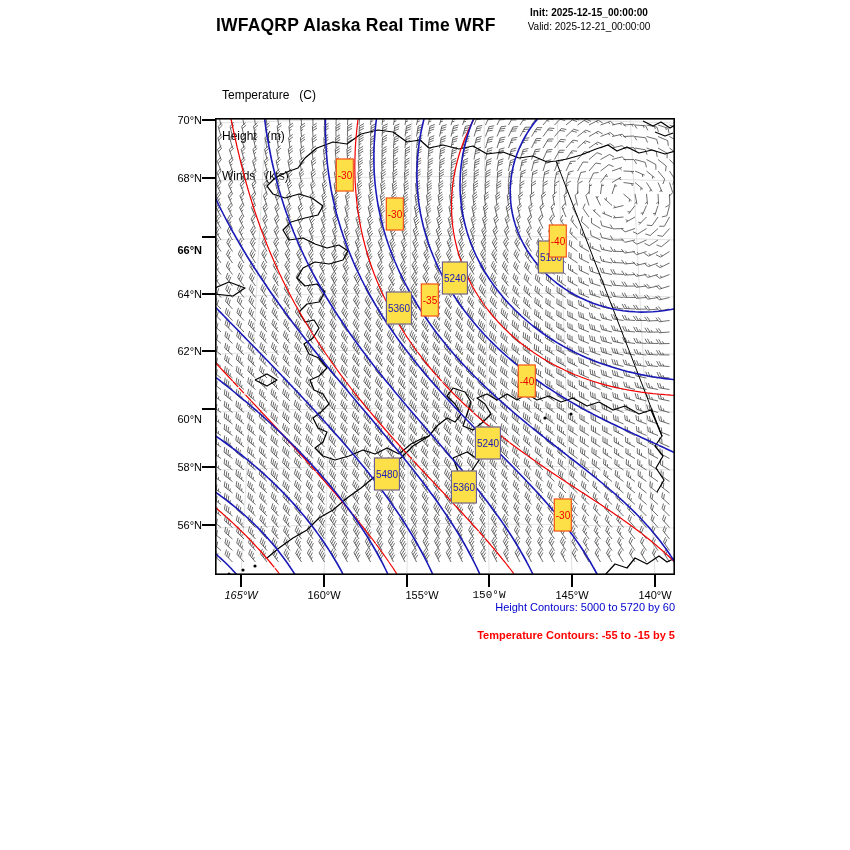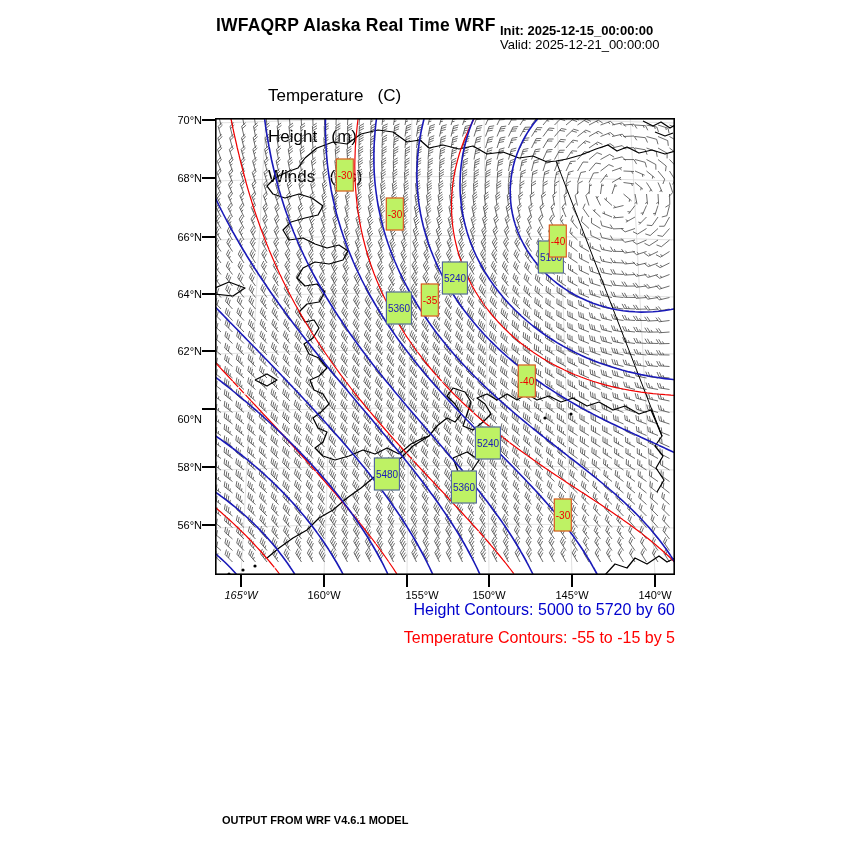--- a/index.html
+++ b/index.html
@@ -1,35 +1,35 @@
 <!DOCTYPE html>
 <html><head>
 <meta charset="utf-8">
 <style>
   html,body{margin:0;padding:0;background:#fff;}
   body{width:850px;height:850px;position:relative;overflow:hidden;
        font-family:"Liberation Sans","DejaVu Sans",sans-serif;color:#000;}
   .abs{position:absolute;}
   #title{left:216px;top:7px;font-size:17.5px;font-weight:bold;letter-spacing:.2px;margin-top:8px;}
-  #initblock{left:500px;top:24px;width:178px;text-align:left;font-size:13px;line-height:14px;}
+  #initblock{left:500px;top:6px;width:178px;text-align:center;font-size:10px;line-height:14px;}
   #init-line{font-weight:bold;}
-  #legend{left:222px;top:62px;font-size:17px;line-height:13.5px;white-space:pre;margin-left:46px;}
+  #legend{left:222px;top:62px;font-size:12px;line-height:13.5px;white-space:pre;}
   #map-wrap{left:215px;top:118px;width:460px;height:457px;}
   #map-frame{position:absolute;left:0;top:0;width:460px;height:457px;}
   .clabel{position:absolute;transform:translate(-50%,-50%);font-size:10px;line-height:11px;
-          padding:10px 1px;background:#bef264;white-space:nowrap;}
+          padding:10px 1px;background:#fde047;white-space:nowrap;}
   .clabel.h{color:#1a1ab8;border:1px solid rgba(30,30,190,.75);}
   .clabel.t{color:#f00000;border:1px solid rgba(240,0,0,.75);}
   .lat-tick{position:absolute;width:13px;height:1.4px;background:#000;left:-13px;}
   .lon-tick{position:absolute;width:1.4px;height:12px;background:#000;top:457px;}
   .lat-label{position:absolute;right:473px;transform:translateY(-50%);font-size:11px;white-space:nowrap;}
   .lon-label{position:absolute;top:471px;transform:translateX(-50%);font-size:11px;white-space:nowrap;}
-  .caption{left:215px;width:460px;text-align:right;font-size:16px;}
+  .caption{left:215px;width:460px;text-align:right;font-size:11px;}
   #cap-height{top:601px;color:#0000cd;}
-  #cap-temp{top:629px;color:#ff0000;}
+  #cap-temp{top:629px;color:#ff0000;font-weight:bold;}
   #footer{left:222px;top:814px;font-size:11px;font-weight:bold;line-height:13.5px;}
 </style>
 </head>
 <body>
 
 <div class="abs" id="title">IWFAQRP Alaska Real Time WRF</div>
 
 <div class="abs" id="initblock">
   <div id="init-line">Init: 2025-12-15_00:00:00</div>
   <div id="valid-line">Valid: 2025-12-21_00:00:00</div>
@@ -75,43 +75,42 @@
     <div class="clabel t" style="left: 180px; top: 96px;">-30</div>
     <div class="clabel t" style="left: 215px; top: 182px;">-35</div>
     <div class="clabel t" style="left: 343px; top: 123px;">-40</div>
     <div class="clabel t" style="left: 312px; top: 263px;">-40</div>
     <div class="clabel t" style="left: 348px; top: 397px;">-30</div>
     <div class="lat-tick" style="top: 1.3px;"></div>
     <div class="lat-label" style="top: 2px;">70°N</div>
     <div class="lat-tick" style="top: 59.3px;"></div>
     <div class="lat-label" style="top: 60px;">68°N</div>
     <div class="lat-tick" style="top: 118.3px;"></div>
-    <div class="lat-label" style="top: 119px;">66°N</div>
+    <div class="lat-label" style="top: 132px; font-weight: bold;">66°N</div>
     <div class="lat-tick" style="top: 175.3px;"></div>
     <div class="lat-label" style="top: 176px;">64°N</div>
     <div class="lat-tick" style="top: 232.3px;"></div>
     <div class="lat-label" style="top: 233px;">62°N</div>
     <div class="lat-tick" style="top: 290.3px;"></div>
     <div class="lat-label" style="top: 301px;">60°N</div>
     <div class="lat-tick" style="top: 348.3px;"></div>
     <div class="lat-label" style="top: 349px;">58°N</div>
     <div class="lat-tick" style="top: 406.3px;"></div>
     <div class="lat-label" style="top: 407px;">56°N</div>
     <div class="lon-tick" style="left: 25.3px;"></div>
     <div class="lon-label" style="left: 26px; font-style: italic;">165°W</div>
     <div class="lon-tick" style="left: 108.3px;"></div>
     <div class="lon-label" style="left: 109px;">160°W</div>
     <div class="lon-tick" style="left: 191.3px;"></div>
     <div class="lon-label" style="left: 176px; margin-left: 31px;">155°W</div>
     <div class="lon-tick" style="left: 273.3px;"></div>
-    <div class="lon-label" style="left: 274px;">150°W</div>
+    <div class="lon-label" style="left: 274px; font-family: Liberation Mono, monospace;">150°W</div>
     <div class="lon-tick" style="left: 356.3px;"></div>
     <div class="lon-label" style="left: 357px; text-align: right;">145°W</div>
     <div class="lon-tick" style="left: 439.3px;"></div>
     <div class="lon-label" style="left: 440px;">140°W</div>
   </div>
 
 <div class="abs caption" id="cap-height">Height Contours: 5000 to 5720 by 60</div>
 <div class="abs caption" id="cap-temp">Temperature Contours: -55 to -15 by 5</div>
 
 <div class="abs" id="footer">
-  <div>OUTPUT FROM WRF V4.6.1 MODEL</div>
 </div>
 
 </body></html>

